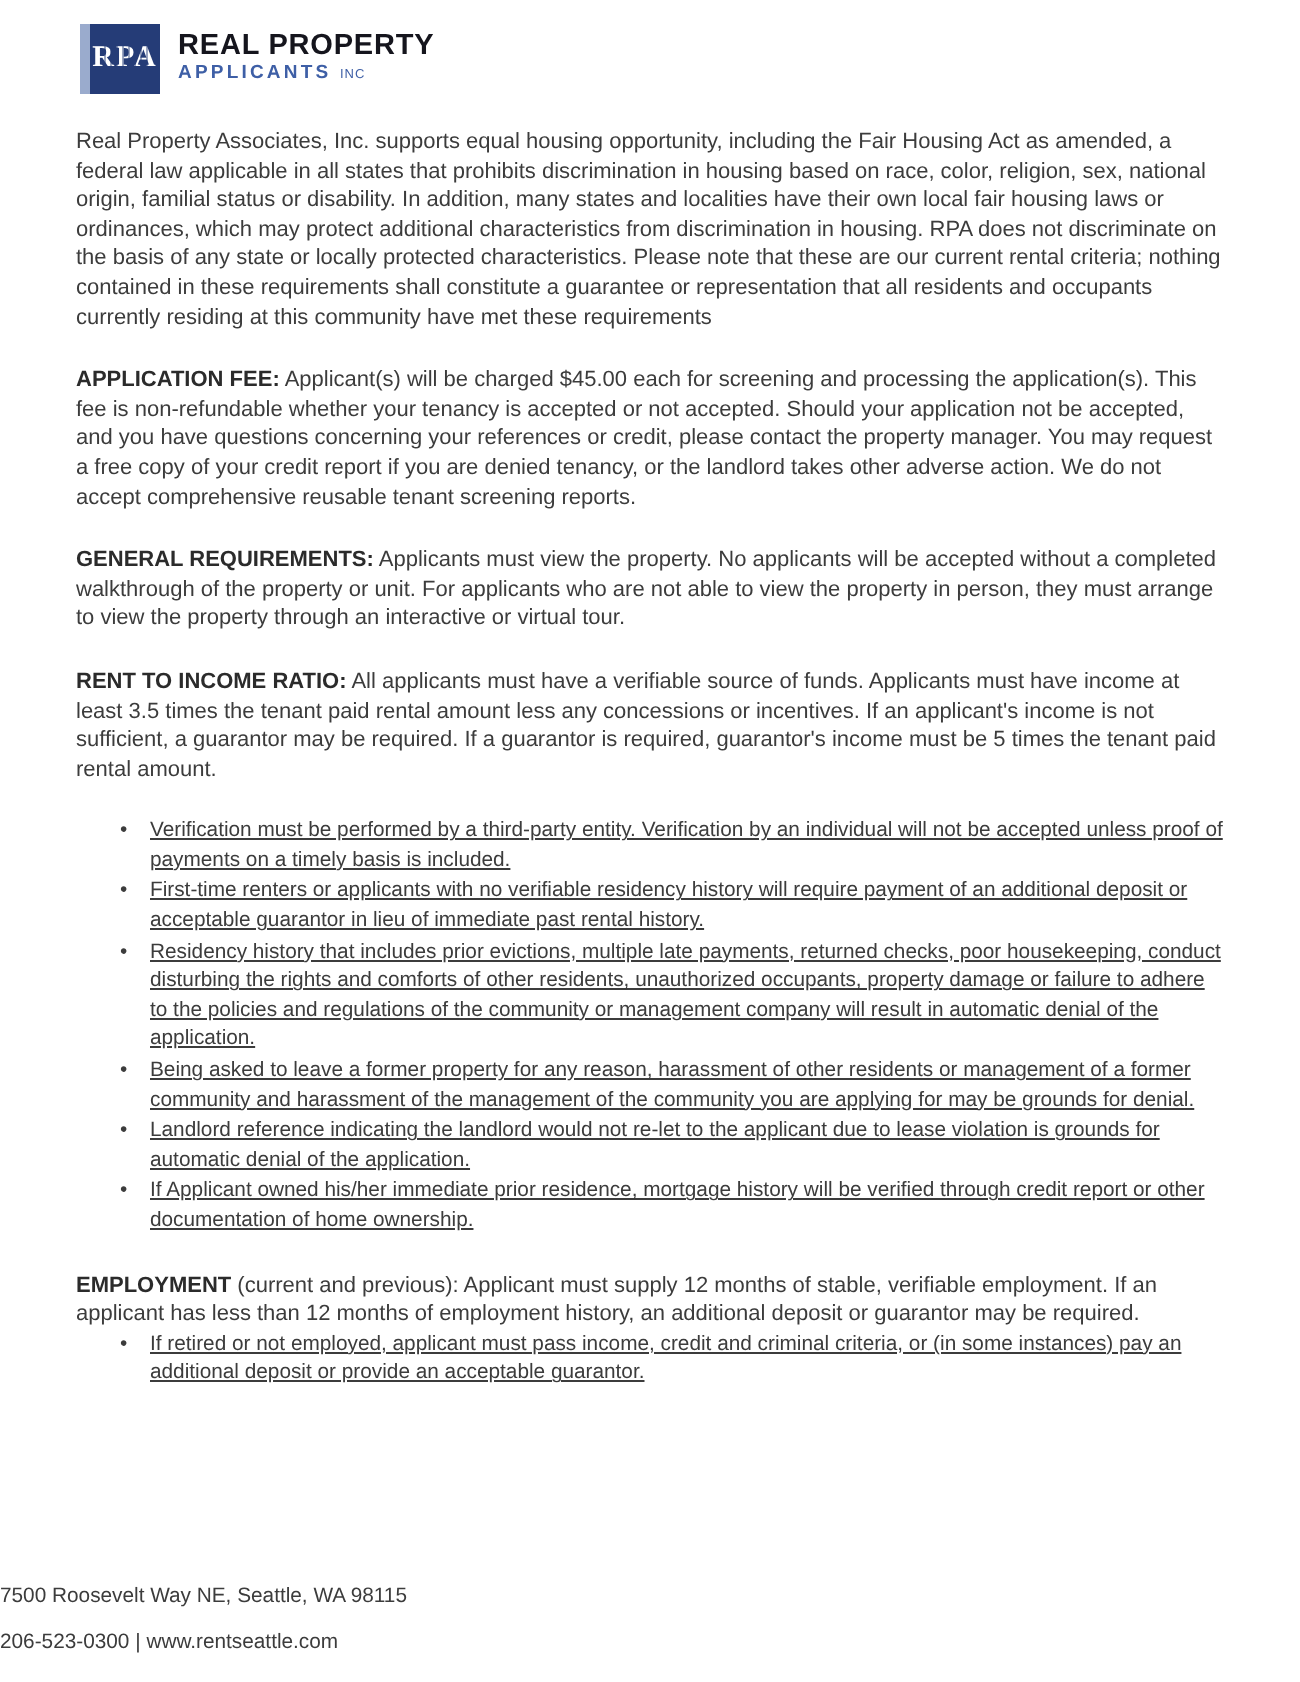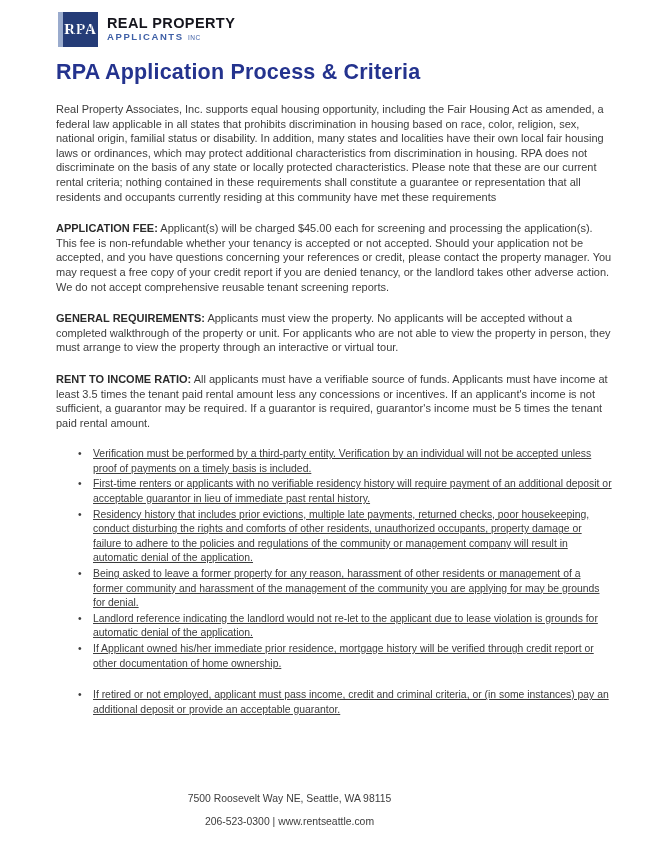--- a/index.html
+++ b/index.html
@@ -12,21 +12,21 @@
     --notice:#2B2B2B;
   }
   *{box-sizing:border-box;}
   html,body{margin:0;padding:0;}
   body{
     width:650px;height:841px;overflow:hidden;background:#ffffff;
     font-family:"Liberation Sans", sans-serif;color:var(--body);
   }
   .page{
     position:relative;width:650px;height:841px;
-    padding:10px 38px 0 56px;
+    padding:10px 38px 0 38px;
   }
   
   .logo-row{display:flex;align-items:center;gap:9px;margin:2px 0 0 2px;}
   .logo-mark{
     position:relative;width:40px;height:35px;background:var(--logo-navy);
     border-left:5px solid var(--logo-bar);
     display:flex;align-items:center;justify-content:center;
     color:#fff;font-weight:bold;font-size:15px;letter-spacing:1px;
     font-family:"Liberation Serif", serif;
   }
@@ -52,42 +52,41 @@
   .section{margin-top:17px;}
   .section-heading{font-weight:bold;color:var(--notice);}
   ul.bullets{list-style:none;margin:1px 0 0 0;padding:0 0 0 20px;}
   ul.bullets li{
     position:relative;padding-left:17px;margin-top:1px;
     font-size:10.4px;line-height:14.6px;text-decoration:underline;
   }
   ul.bullets li::before{content:"\2022";position:absolute;left:2px;top:0;}
   
   .footer{
-    position:absolute;left:0;bottom:12px;width:579px;text-align:center;
+    position:absolute;left:0;bottom:12px;width:579px;
   }
   .footer-line{margin:0;font-size:10.4px;line-height:14px;color:var(--body);}
   .footer-line + .footer-line{margin-top:9px;}
   .footer-website{cursor:pointer;}
 </style>
 </head>
 <body>
 
 <div class="page">
 
   <div class="logo-row">
     <div class="logo-mark">
       <span>RPA</span>
     </div>
     <div class="company">
       <span class="company-line1">REAL PROPERTY</span>
       <span class="company-line2"><span>APPLICANTS</span> <span class="company-suffix">INC</span></span>
     </div>
   </div>
 
-  <h1 class="doc-title">RPA Application Process &amp; Criteria</h1>
 
   <p class="para intro">Real Property Associates, Inc. supports equal housing opportunity, including the Fair Housing Act as amended, a federal law applicable in all states that prohibits discrimination in housing based on race, color, religion, sex, national origin, familial status or disability. In addition, many states and localities have their own local fair housing laws or ordinances, which may protect additional characteristics from discrimination in housing. RPA does not discriminate on the basis of any state or locally protected characteristics. Please note that these are our current rental criteria; nothing contained in these requirements shall constitute a guarantee or representation that all residents and occupants currently residing at this community have met these requirements</p>
 
 
   <section class="doc-sections">
     <div class="section">
       <p class="para"><b class="section-heading">APPLICATION FEE:</b><span class="section-heading-suffix"></span> <span>Applicant(s) will be charged $45.00 each for screening and processing the application(s). This fee is non-refundable whether your tenancy is accepted or not accepted. Should your application not be accepted, and you have questions concerning your references or credit, please contact the property manager. You may request a free copy of your credit report if you are denied tenancy, or the landlord takes other adverse action. We do not accept comprehensive reusable tenant screening reports.</span></p>
 
     </div>
 
@@ -106,20 +105,21 @@
           <li>Verification must be performed by a third-party entity. Verification by an individual will not be accepted unless proof of payments on a timely basis is included.</li>
           <li>First-time renters or applicants with no verifiable residency history will require payment of an additional deposit or acceptable guarantor in lieu of immediate past rental history.</li>
           <li>Residency history that includes prior evictions, multiple late payments, returned checks, poor housekeeping, conduct disturbing the rights and comforts of other residents, unauthorized occupants, property damage or failure to adhere to the policies and regulations of the community or management company will result in automatic denial of the application.</li>
           <li>Being asked to leave a former property for any reason, harassment of other residents or management of a former community and harassment of the management of the community you are applying for may be grounds for denial.</li>
           <li>Landlord reference indicating the landlord would not re-let to the applicant due to lease violation is grounds for automatic denial of the application.</li>
           <li>If Applicant owned his/her immediate prior residence, mortgage history will be verified through credit report or other documentation of home ownership.</li>
         </ul>
     </div>
 
     <div class="section">
+      <p class="para"><b class="section-heading">EMPLOYMENT</b><span class="section-heading-suffix"> (current and previous):</span> <span>Applicant must supply 12 months of stable, verifiable employment. If an applicant has less than 12 months of employment history, an additional deposit or guarantor may be required.</span></p>
       <ul class="bullets">
           <li>If retired or not employed, applicant must pass income, credit and criminal criteria, or (in some instances) pay an additional deposit or provide an acceptable guarantor.</li>
         </ul>
     </div>
   </section>
 
   <footer class="footer">
     <p class="footer-line">7500 Roosevelt Way NE, Seattle, WA 98115</p>
     <p class="footer-line"><span>206-523-0300</span> <span>|</span> <span class="footer-website">www.rentseattle.com</span></p>
   </footer>

